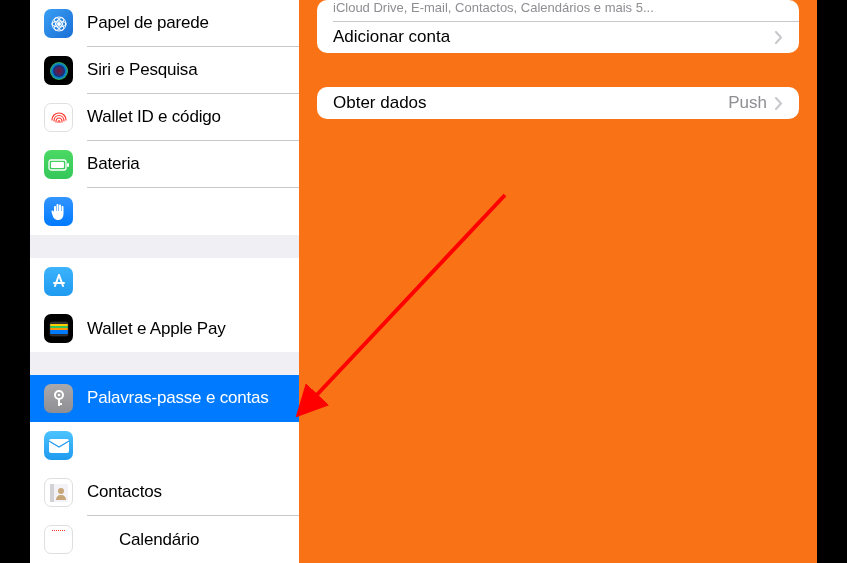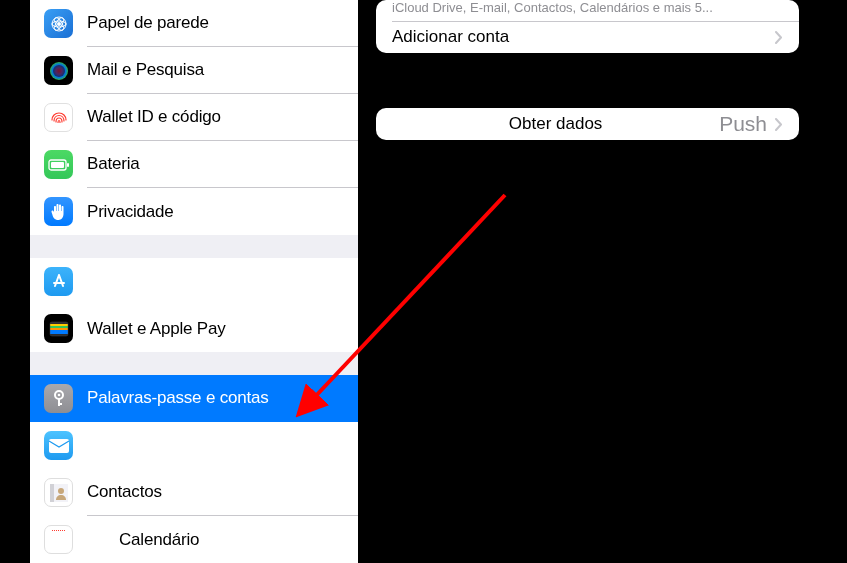--- a/index.html
+++ b/index.html
@@ -19,21 +19,21 @@
     .device-frame {
       position: absolute;
       top: 0;
       left: 30px;
       right: 30px;
       bottom: 0;
       background: #efeff4;
       display: flex;
     }
     .sidebar {
-      width: 328px;
+      width: 269px;
       background: #efeff4;
       display: flex;
       flex-direction: column;
     }
     .section {
       background: #fff;
     }
     .section-gap {
       height: 36px;
       background: #efeff4;
@@ -78,31 +78,30 @@
       justify-content: center;
       overflow: hidden;
     }
     .label {
       font-size: 17px;
       color: #000;
       letter-spacing: -0.2px;
     }
     .detail {
       flex: 1;
-      background: #000000;
+      background: #f97316;
       padding: 0 18px;
     }
     .detail-group {
       background: #fff;
       border-radius: 10px;
       overflow: hidden;
     }
     .detail-group.mt {
-      margin-top: 55px;
-      text-align: center;
+      margin-top: 34px;
     }
     .detail-row {
       display: flex;
       align-items: center;
       height: 32px;
       padding: 0 16px;
       position: relative;
     }
     .detail-row + .detail-row::before {
       content: "";
@@ -121,21 +120,21 @@
     .detail-label {
       font-size: 17px;
       color: #000;
       flex: 1;
     }
     .detail-sub {
       font-size: 13px;
       color: #8e8e93;
     }
     .detail-value {
-      font-size: 21px;
+      font-size: 17px;
       color: #8e8e93;
       margin-right: 8px;
     }
     .chevron {
       width: 8px;
       height: 13px;
       flex-shrink: 0;
     }
     .arrow-overlay {
       position: absolute;
@@ -188,21 +187,21 @@
                   <stop offset="35%" stop-color="#af52de"></stop>
                   <stop offset="70%" stop-color="#007aff"></stop>
                   <stop offset="100%" stop-color="#34c759"></stop>
                 </radialGradient>
               </defs>
               <circle cx="12" cy="12" r="9" fill="url(#sg)" opacity="0.9"></circle>
               <circle cx="12" cy="12" r="6" fill="#000" opacity="0.5"></circle>
             </svg>
         </div>
         <div class="row-inner">
-            <span class="label">Mail e Pesquisa</span>
+            <span class="label">Siri e Pesquisa</span>
           </div>
       </div>
       <div class="row">
         <div class="icon ic-touchid">
           <svg width="22" height="22" viewBox="0 0 22 22">
               <g fill="none" stroke="#ff3b30" stroke-width="1.2" stroke-linecap="round">
                 <path d="M4 13c0-4 3-7 7-7s7 3 7 7"></path>
                 <path d="M6 14c0-3 2-5.5 5-5.5s5 2.5 5 5.5"></path>
                 <path d="M8 15c0-2 1-4 3-4s3 2 3 4"></path>
                 <path d="M10 15.5c0-1 .4-2 1-2s1 1 1 2"></path>
@@ -224,23 +223,20 @@
         <div class="row-inner">
             <span class="label">Bateria</span>
           </div>
       </div>
       <div class="row no-border">
         <div class="icon ic-privacy">
           <svg width="18" height="20" viewBox="0 0 18 20">
               <path d="M4 10V5c0-.6.4-1 1-1s1 .4 1 1v4h.5V3c0-.6.4-1 1-1s1 .4 1 1v6h.5V3.5c0-.6.4-1 1-1s1 .4 1 1V9h.5V5c0-.6.4-1 1-1s1 .4 1 1v7c0 3-2 6-5 6s-5.5-2-6-5l-1-3c-.2-.7.3-1.4 1-1.4.5 0 1 .3 1.2.8L4 10z" fill="#fff"></path>
             </svg>
         </div>
-        <div class="row-inner">
-            <span class="label">Privacidade</span>
-          </div>
       </div>
     </div>
 
     <div class="section-gap"></div>
 
     <div class="section">
       <div class="row">
         <div class="icon ic-itunes">
           <svg width="20" height="20" viewBox="0 0 20 20">
               <g stroke="#fff" stroke-width="2" stroke-linecap="round">

